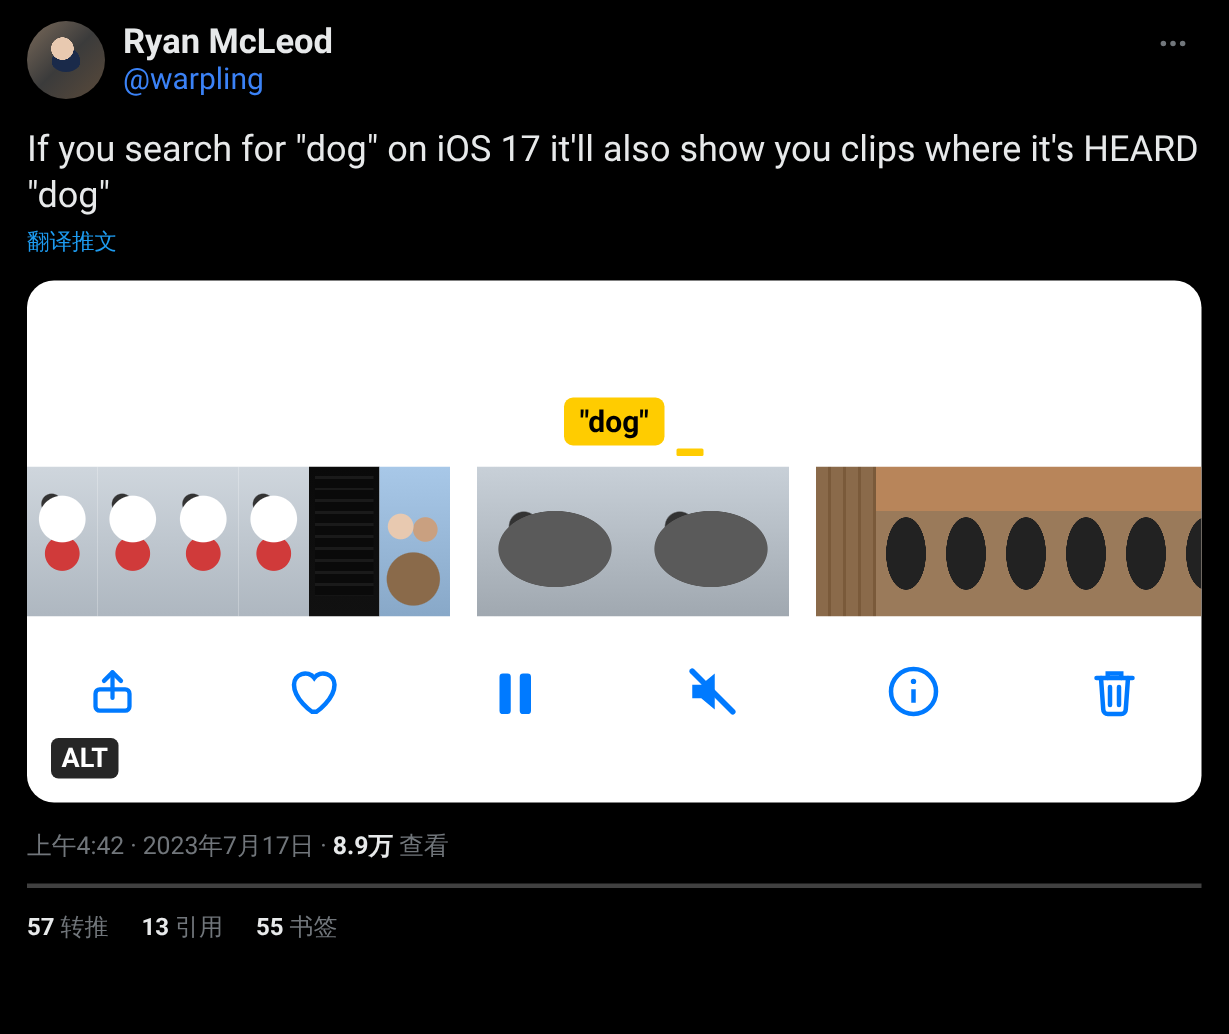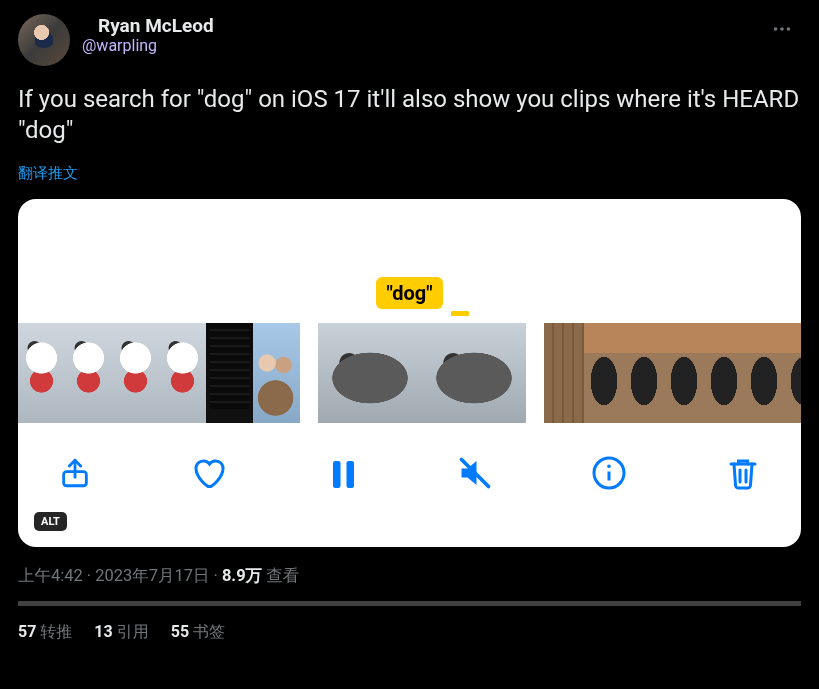--- a/index.html
+++ b/index.html
@@ -20,28 +20,28 @@
     background: linear-gradient(135deg,#7a6a5a 0%,#3b3b3b 50%,#5a4a3a 100%);
     flex-shrink: 0; margin-right: 12px; overflow: hidden; position: relative;
   }
   .avatar::after{
     content:""; position:absolute; left:14px; top:10px; width:24px; height:24px;
     background: radial-gradient(circle at 40% 35%, #e8c9b0 0 35%, transparent 36%),
                 radial-gradient(circle at 50% 70%, #1a2a4a 0 45%, transparent 46%);
     border-radius:50%;
   }
   .name-block { display:flex; flex-direction:column; flex-grow:1; }
-  .display-name { font-weight:700; font-size:19px; color:#e7e9ea;margin-left:16px; }
-  .handle { font-size:16px; color:#c4b5fd; margin-top:-1px; }
+  .display-name { font-weight:700; font-size:23px; color:#e7e9ea; }
+  .handle { font-size:20px; color:#3b82f6; margin-top:-1px; }
   .more-icon { color:#71767b; font-size:18px; cursor:pointer; padding:4px 8px; }
   .body-text {
     font-size: 24px; line-height: 1.3; color:#e7e9ea;
     margin-top: 18px; font-weight:400;
   }
-  .translate-link { color:#1d9bf0; font-size:15px; margin-top:18px; display:inline-block; cursor:pointer; }
+  .translate-link { color:#1d9bf0; font-size:15px; margin-top:6px; display:inline-block; cursor:pointer; }
 
   .media-card {
     margin-top: 16px;
     background:#fff;
     border-radius: 18px;
     overflow:hidden;
     position:relative;
     height: 348px;
   }
   .whitespace { height: 78px; }
@@ -101,26 +101,26 @@
     display:flex; justify-content:space-between; align-items:center;
     padding: 0 40px; height: 100px;
   }
   .tb-icon { color:#007aff; cursor:pointer; }
   .tb-icon svg { width:34px; height:34px; display:block; }
   .tb-icon.big svg { width:36px; height:36px; }
 
   .alt-badge {
     position:absolute; left:16px; bottom:16px;
     background:rgba(0,0,0,.85); color:#fff; font-weight:700;
-    font-size:11px; padding:3px 7px; border-radius:5px; cursor:pointer;
+    font-size:18px; padding:3px 7px; border-radius:5px; cursor:pointer;
   }
 
   .meta-row {
     color:#71767b; font-size:16.5px; margin-top:18px; padding-bottom:14px;
-    border-bottom:5px solid #404040;
+    border-bottom:3px solid #404040;
   }
   .meta-row .bold { color:#e7e9ea; font-weight:700; }
   .dot { margin:0 4px; }
 
   .stats-row {
     display:flex; gap:22px; padding:16px 12px 0 18px;
     color:#71767b; font-size:16px;
   }
   .stats-row .num { color:#e7e9ea; font-weight:700; margin-right:4px; }
 </style>

